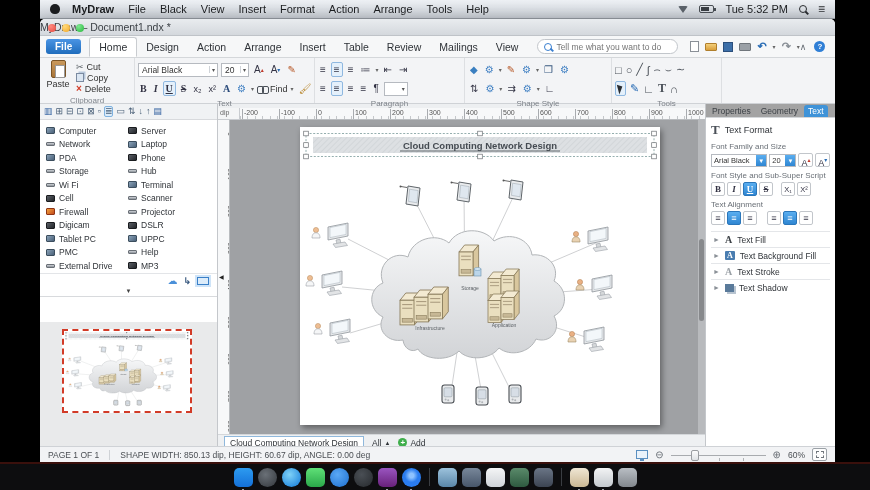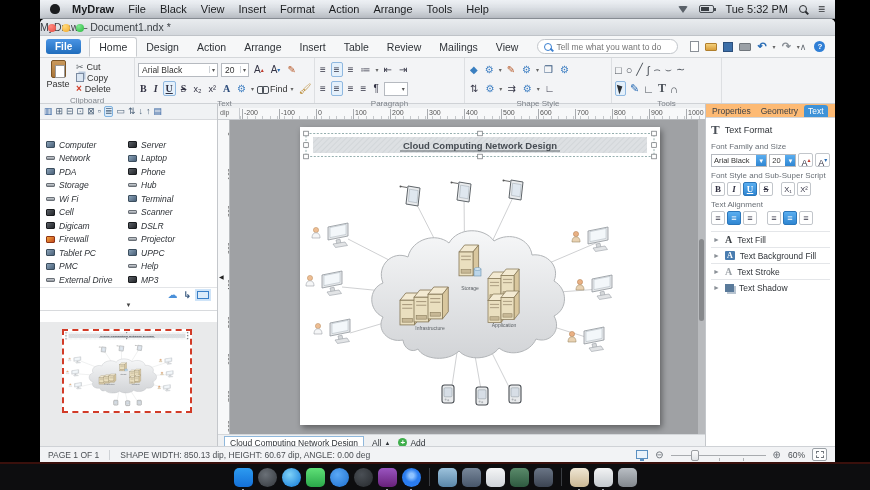--- a/index.html
+++ b/index.html
@@ -94,21 +94,21 @@
   .toolglyphs { display:flex; align-items:center; gap:4px; font-size:11px; color:#4a5058; height:19px; }
 
   
   .main { position:absolute; left:0; top:85px; right:0; height:342px; }
 
   
   .sidebar { position:absolute; left:0; top:0; width:178px; height:342px; background:#fff; border-right:1px solid #c4c7cb; }
   .sb-toolbar { height:16px; background:#f0f2f4; border-bottom:1px solid #d8dadd; display:flex; align-items:center; gap:3px; padding:0 4px; font-size:9px; color:#4a6078; }
   .sb-ic { line-height:1; }
   .sb-ic.active { border:1px solid #7fb2e0; background:#dcecfa; border-radius:2px; }
-  .lib-list { padding:18px 0 0 6px;font-style:italic; }
+  .lib-list { padding:4px 0 0 6px; }
   .lib-row { display:flex; height:13.5px; align-items:center; }
   .lib-item { display:flex; align-items:center; gap:4px; width:82px; font-size:8.5px; color:#2f3338; }
   .li-icon { width:9px; height:7px; border-radius:1px; background:linear-gradient(135deg,#8aa2b8,#4a6078); border:1px solid #3c4e5e; flex:none; }
   .li-icon.dark { background:linear-gradient(135deg,#5a5f66,#23262a); border-color:#1a1c1f; }
   .li-icon.red { background:linear-gradient(135deg,#f2a33c,#c24a1e); border-color:#8f3415; }
   .li-icon.flat { height:4px; background:linear-gradient(#cfd3d8,#8a9097); border-color:#6a7077; }
   .pv-tools { height:15px; display:flex; align-items:center; justify-content:flex-end; gap:6px; padding:0 8px; border-top:1px solid #e3e5e8; }
   .cloud-g { color:#4a90d9; font-size:10px; }
   .conn-g { color:#3a5a80; font-size:9px; font-weight:bold; }
   .mon-ic { width:12px; height:8px; border:1px solid #3a80c8; background:#dcecfa; position:relative; }
@@ -134,21 +134,21 @@
   .vsb-thumb { position:absolute; left:1px; right:1px; top:38%; height:26%; background:#87898c; border-radius:3px; }
   .split-arrow { position:absolute; font-size:6px; color:#222; }
   .page-tabs { position:absolute; left:0; right:0; bottom:0; height:16px; background:#eef0f2; border-top:1px solid #d4d7da; display:flex; align-items:center; gap:8px; padding:0 6px; }
   .ptab { border:1px solid #8fb8dc; background:#fff; font-size:8.5px; color:#2f3338; padding:1px 5px; }
   .pt-filter { font-size:8.5px; color:#2f3338; display:flex; gap:3px; align-items:center; }
   .add-circle { width:9px; height:9px; border-radius:50%; background:#3fae4c; color:#fff; font-size:8px; line-height:9px; text-align:center; font-weight:bold; }
   .pt-add { font-size:8.5px; color:#2f3338; display:flex; gap:3px; align-items:center; }
 
   
   .rpanel { position:absolute; right:0; top:0; width:130px; height:342px; background:#fff; border-left:1px solid #c4c7cb; }
-  .ptabs { height:14px; background:#fdba74; border-bottom:1px solid #d4d7da; display:flex; align-items:flex-end; gap:2px; padding:0 2px; font-size:8.5px; color:#3c4146; }
+  .ptabs { height:14px; background:#a3a3a3; border-bottom:1px solid #d4d7da; display:flex; align-items:flex-end; gap:2px; padding:0 2px; font-size:8.5px; color:#3c4146; }
   .ptabitem { padding:1px 4px; }
   .ptabitem.active { background:#3f93d8; color:#fff; border-radius:3px 3px 0 0; }
   .pcontent { padding:4px 5px; }
   .tf-row { display:flex; align-items:center; gap:5px; font-size:9px; color:#2f3338; margin-bottom:4px; }
   .bigT { font-family:"Liberation Serif",serif; font-size:13px; font-weight:bold; color:#4a5058; }
   .sect { font-size:8px; color:#6a7077; margin:4px 0 2px; }
   .prow { display:flex; align-items:center; gap:2px; }
   .pcombo { display:flex; border:1px solid #b6bac0; height:13px; align-items:center; font-size:7.5px; background:#fff; color:#333; }
   .pcombo .cv { padding:0 2px; white-space:nowrap; overflow:hidden; }
   .pcombo .cb { width:10px; height:100%; background:linear-gradient(#5aaef0,#2f86d2); color:#fff; font-size:6px; text-align:center; line-height:12px; }
@@ -462,36 +462,36 @@
                 <span class="li-icon dark"></span>
                 <span>Cell</span>
               </div>
               <div class="lib-item">
                 <span class="li-icon flat"></span>
                 <span>Scanner</span>
               </div>
             </div>
           <div class="lib-row">
               <div class="lib-item">
+                <span class="li-icon red"></span>
+                <span>Firewall</span>
+              </div>
+              <div class="lib-item">
+                <span class="li-icon flat"></span>
+                <span>Projector</span>
+              </div>
+            </div>
+          <div class="lib-row">
+              <div class="lib-item">
                 <span class="li-icon dark"></span>
                 <span>Digicam</span>
               </div>
               <div class="lib-item">
                 <span class="li-icon dark"></span>
                 <span>DSLR</span>
-              </div>
-            </div>
-          <div class="lib-row">
-              <div class="lib-item">
-                <span class="li-icon red"></span>
-                <span>Firewall</span>
-              </div>
-              <div class="lib-item">
-                <span class="li-icon flat"></span>
-                <span>Projector</span>
               </div>
             </div>
           <div class="lib-row">
               <div class="lib-item">
                 <span class="li-icon"></span>
                 <span>Tablet PC</span>
               </div>
               <div class="lib-item">
                 <span class="li-icon"></span>
                 <span>UPPC</span>

